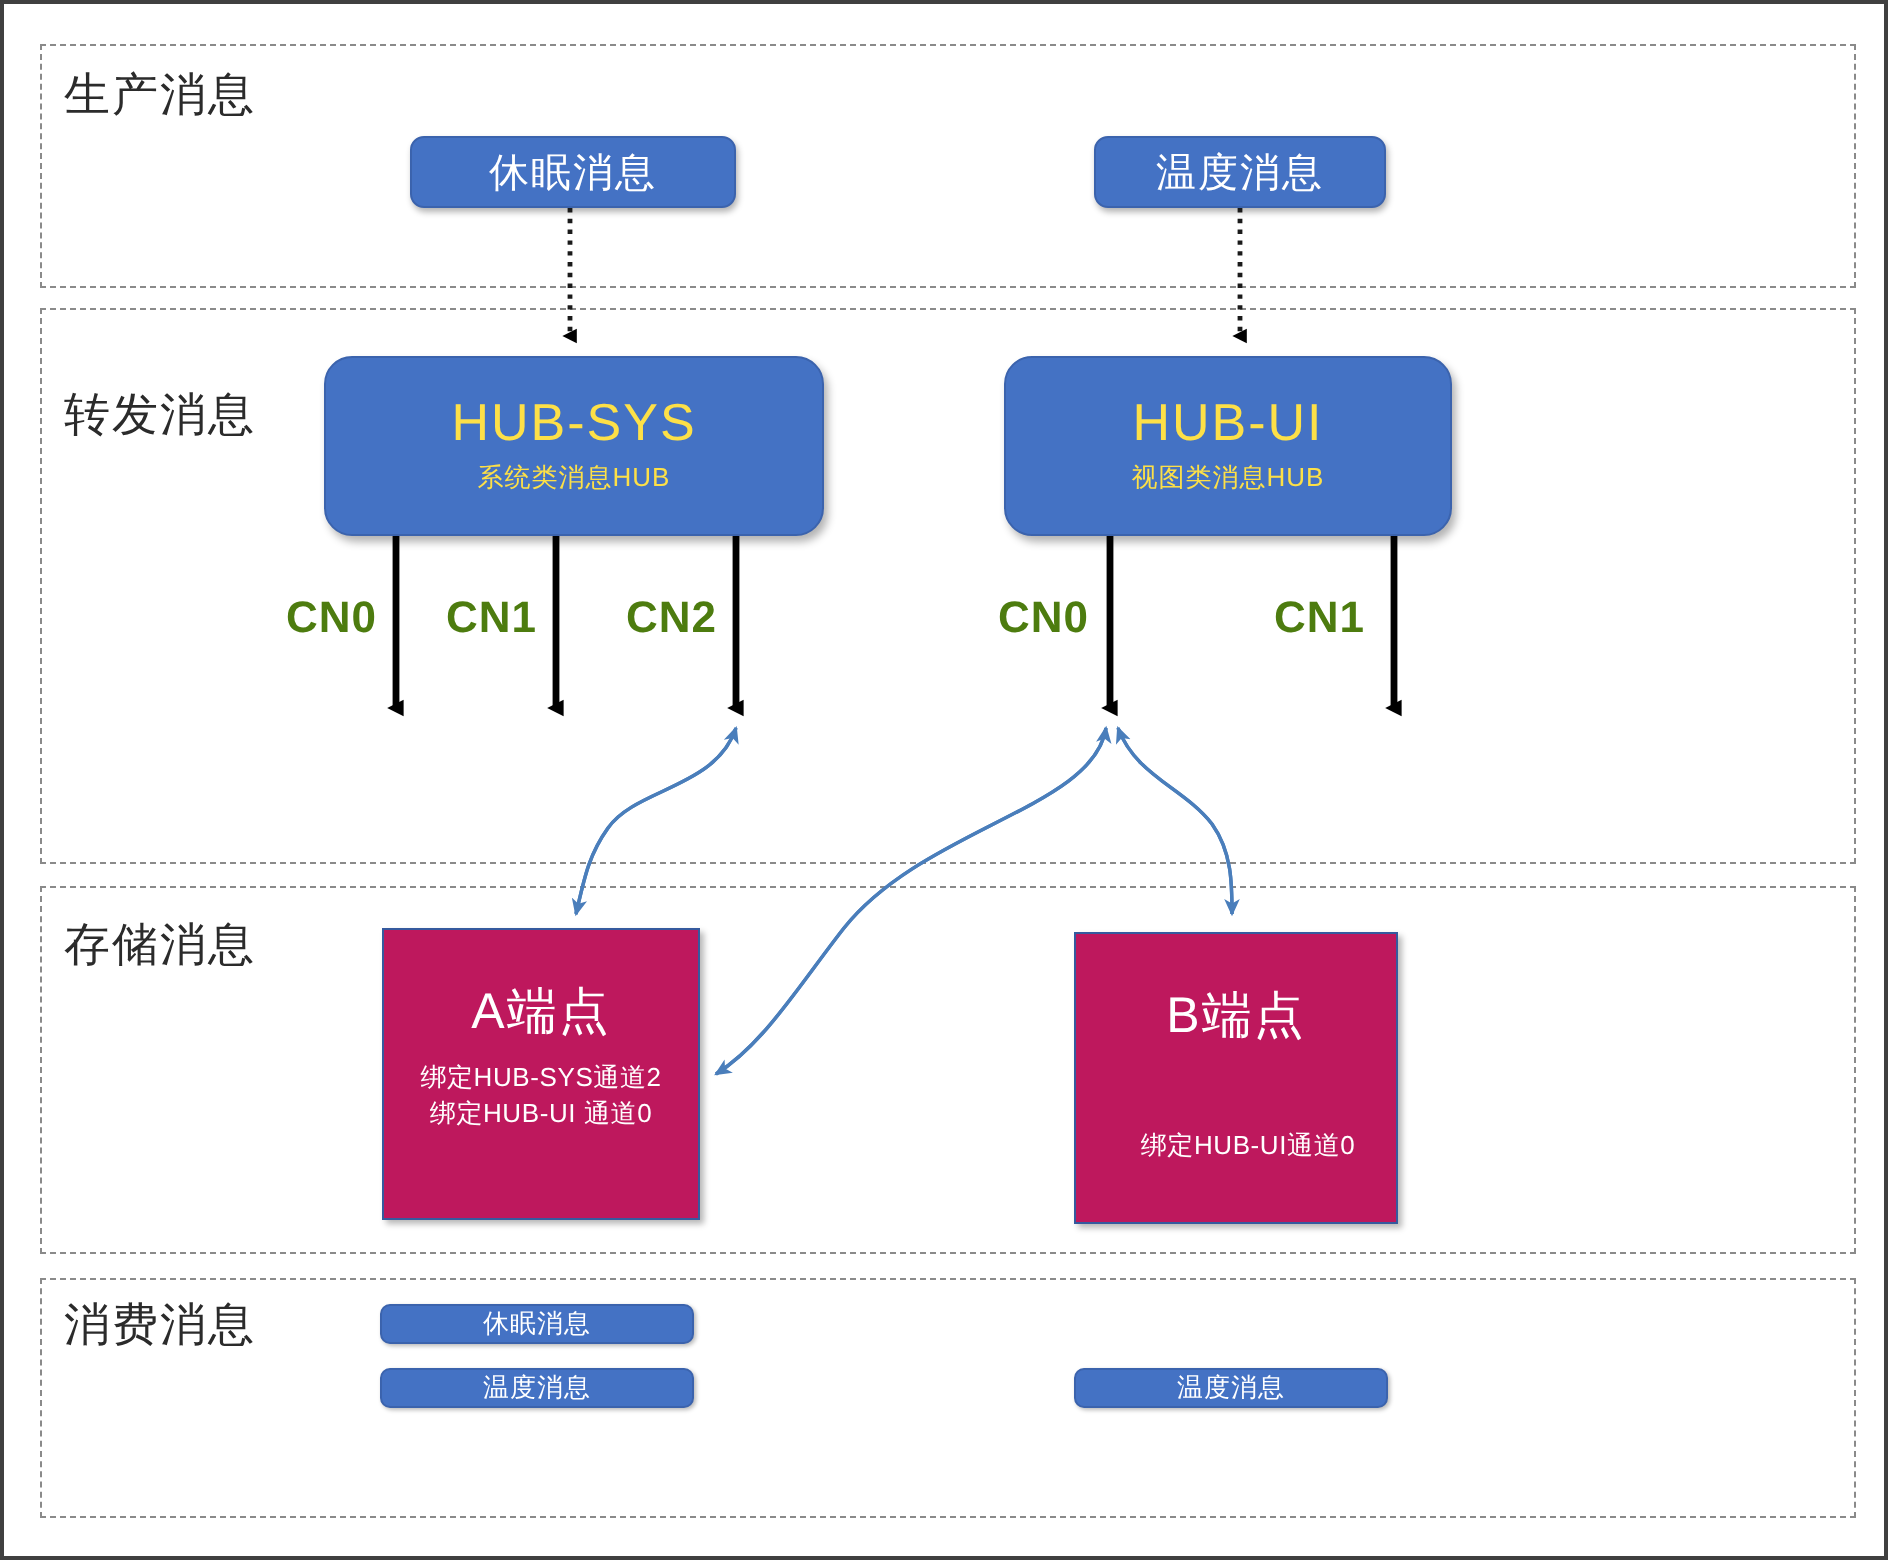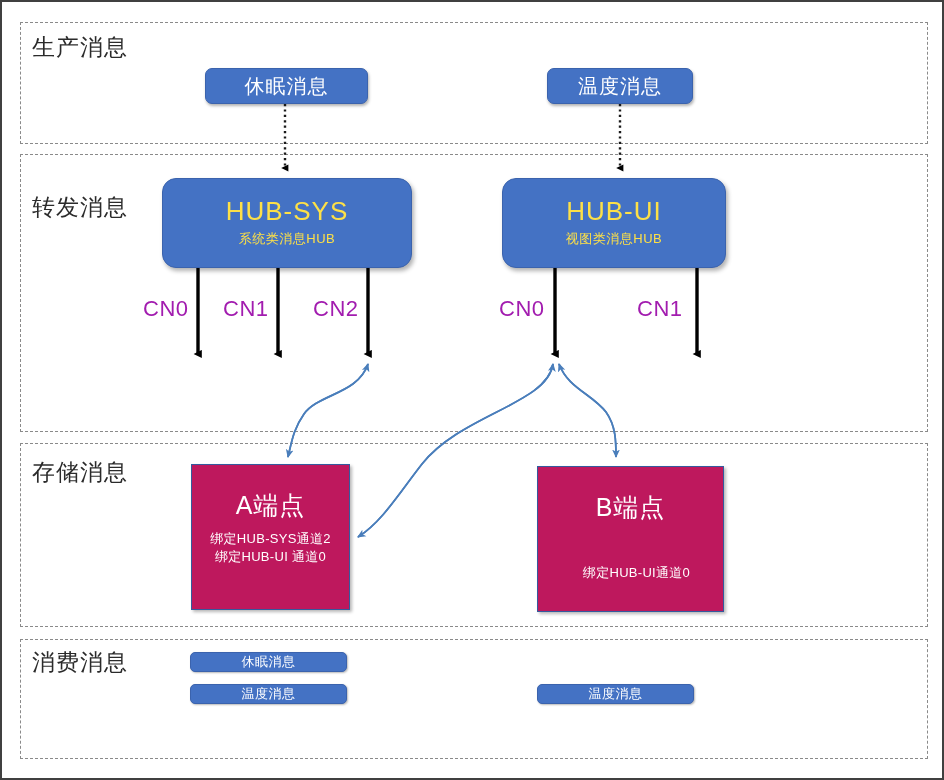--- a/index.html
+++ b/index.html
@@ -114,23 +114,24 @@
     font-size: 13px;
     letter-spacing: 0.5px;
     box-shadow: 1px 1px 2px rgba(0,0,0,0.28);
     white-space: nowrap;
   }
 
   
   .cn-label {
     position: absolute;
     font-size: 22px;
-    color: #a21caf;
+    color: #4d7c0f;
     letter-spacing: 0.5px;
     white-space: nowrap;
+    font-weight: bold;
   }
 
   svg.overlay {
     position: absolute;
     left: 0;
     top: 0;
     width: 944px;
     height: 780px;
     pointer-events: none;
   }
@@ -168,21 +169,21 @@
   <div class="cn-label" style="left:311px; top:294px;">CN2</div>
   <div class="cn-label" style="left:497px; top:294px;">CN0</div>
   <div class="cn-label" style="left:635px; top:294px;">CN1</div>
 
   <div class="endpoint" style="left:189px; top:462px; width:159px; height:146px;">
     <div class="endpoint-title" style="margin-top:24px;">A端点</div>
     <div class="endpoint-line" style="margin-top:8px;">绑定HUB-SYS通道2</div>
     <div class="endpoint-line">绑定HUB-UI  通道0</div>
   </div>
 
-  <div class="endpoint" style="left:535px; top:464px; width:187px; height:146px;">
+  <div class="endpoint" style="left:535px; top:464px; width:162px; height:146px;">
     <div class="endpoint-title" style="margin-top:24px;">B端点</div>
     <div class="endpoint-line" style="margin-top:40px;margin-left:12px;">绑定HUB-UI通道0</div>
   </div>
 
   <div class="cchip" style="left:188px; top:650px; width:157px; height:20px;">休眠消息</div>
   <div class="cchip" style="left:188px; top:682px; width:157px; height:20px;">温度消息</div>
   <div class="cchip" style="left:535px; top:682px; width:157px; height:20px;">温度消息</div>
 
   <svg class="overlay" viewBox="0 0 944 780" xmlns="http://www.w3.org/2000/svg">
     <defs>

